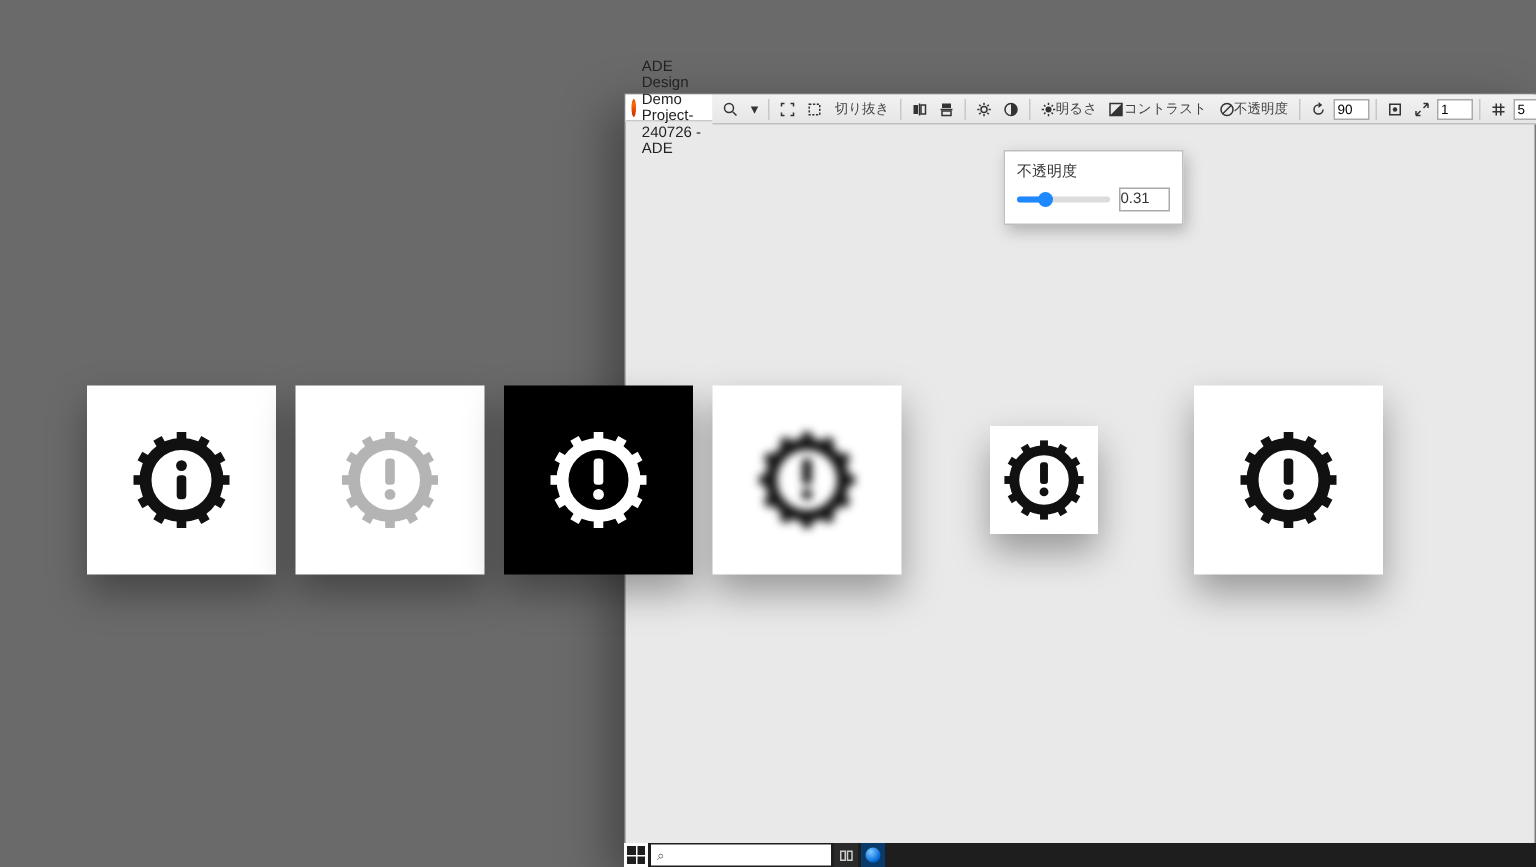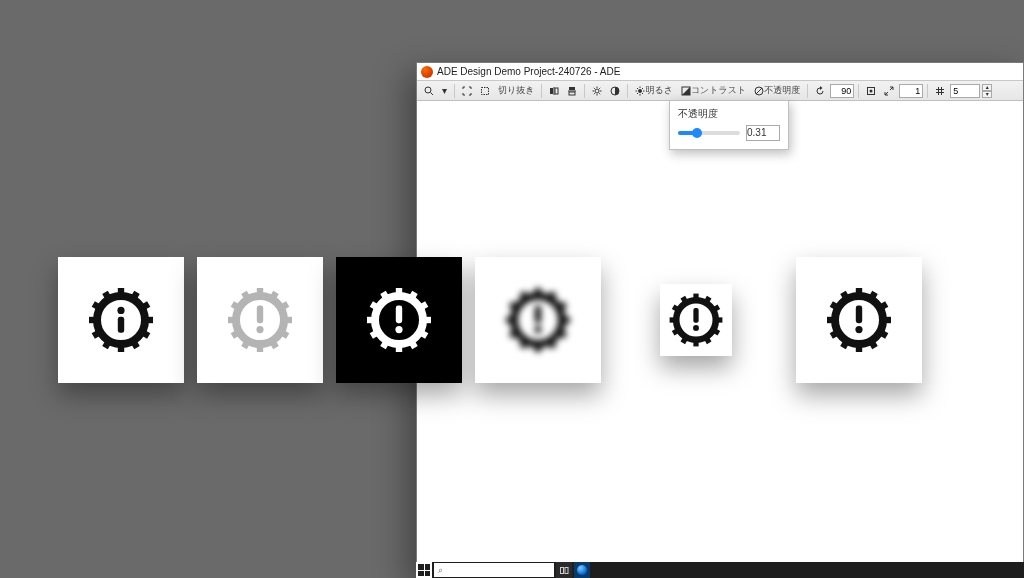--- a/index.html
+++ b/index.html
@@ -14,21 +14,21 @@
 
   
   .app-window {
     position: absolute;
     left: 416px; top: 62px;
     width: 608px; height: 516px;
     background: #e9e9e9;
     border: 1px solid #7a7a7a;
     box-shadow: -10px 10px 30px rgba(0,0,0,0.35);
     display: flex;
-    flex-direction: column;
+    flex-direction: row;
   }
   .titlebar {
     height: 18px;
     display: flex;
     align-items: center;
     padding: 0 4px;
     background: #fff;
     border-bottom: 1px solid #c8c8c8;
     font-size: 10px;
     color: #222;
@@ -60,21 +60,21 @@
     cursor: pointer;
     color: #333;
   }
   .tb-sep {
     width:1px; height:14px; background:#c8c8c8; margin:0 2px;
   }
   .tb-label { font-size:9px; color:#444; white-space:nowrap; }
   .tb-input {
     width: 24px; height: 14px;
     border:1px solid #aaa; background:#fff;
-    font-size:9px; padding:0 2px; text-align:right;
+    font-size:9px; padding:0 2px; 
   }
   .tb-input.wide { width:30px; text-align:left; }
   .tb-spinner { width:10px; display:flex; flex-direction:column; }
   .tb-spinner div {
     height:7px; border:1px solid #aaa; background:#f4f4f4;
     font-size:6px; line-height:4px; text-align:center; cursor:pointer;
   }
 
   .canvas {
     flex:1;

